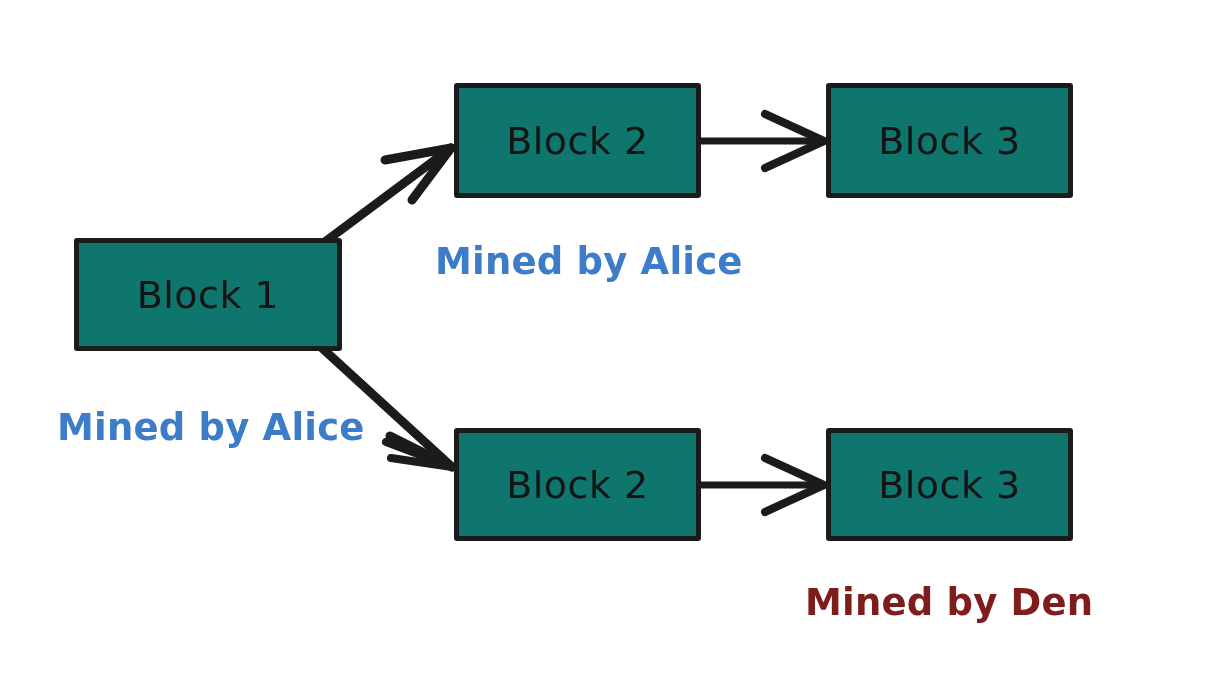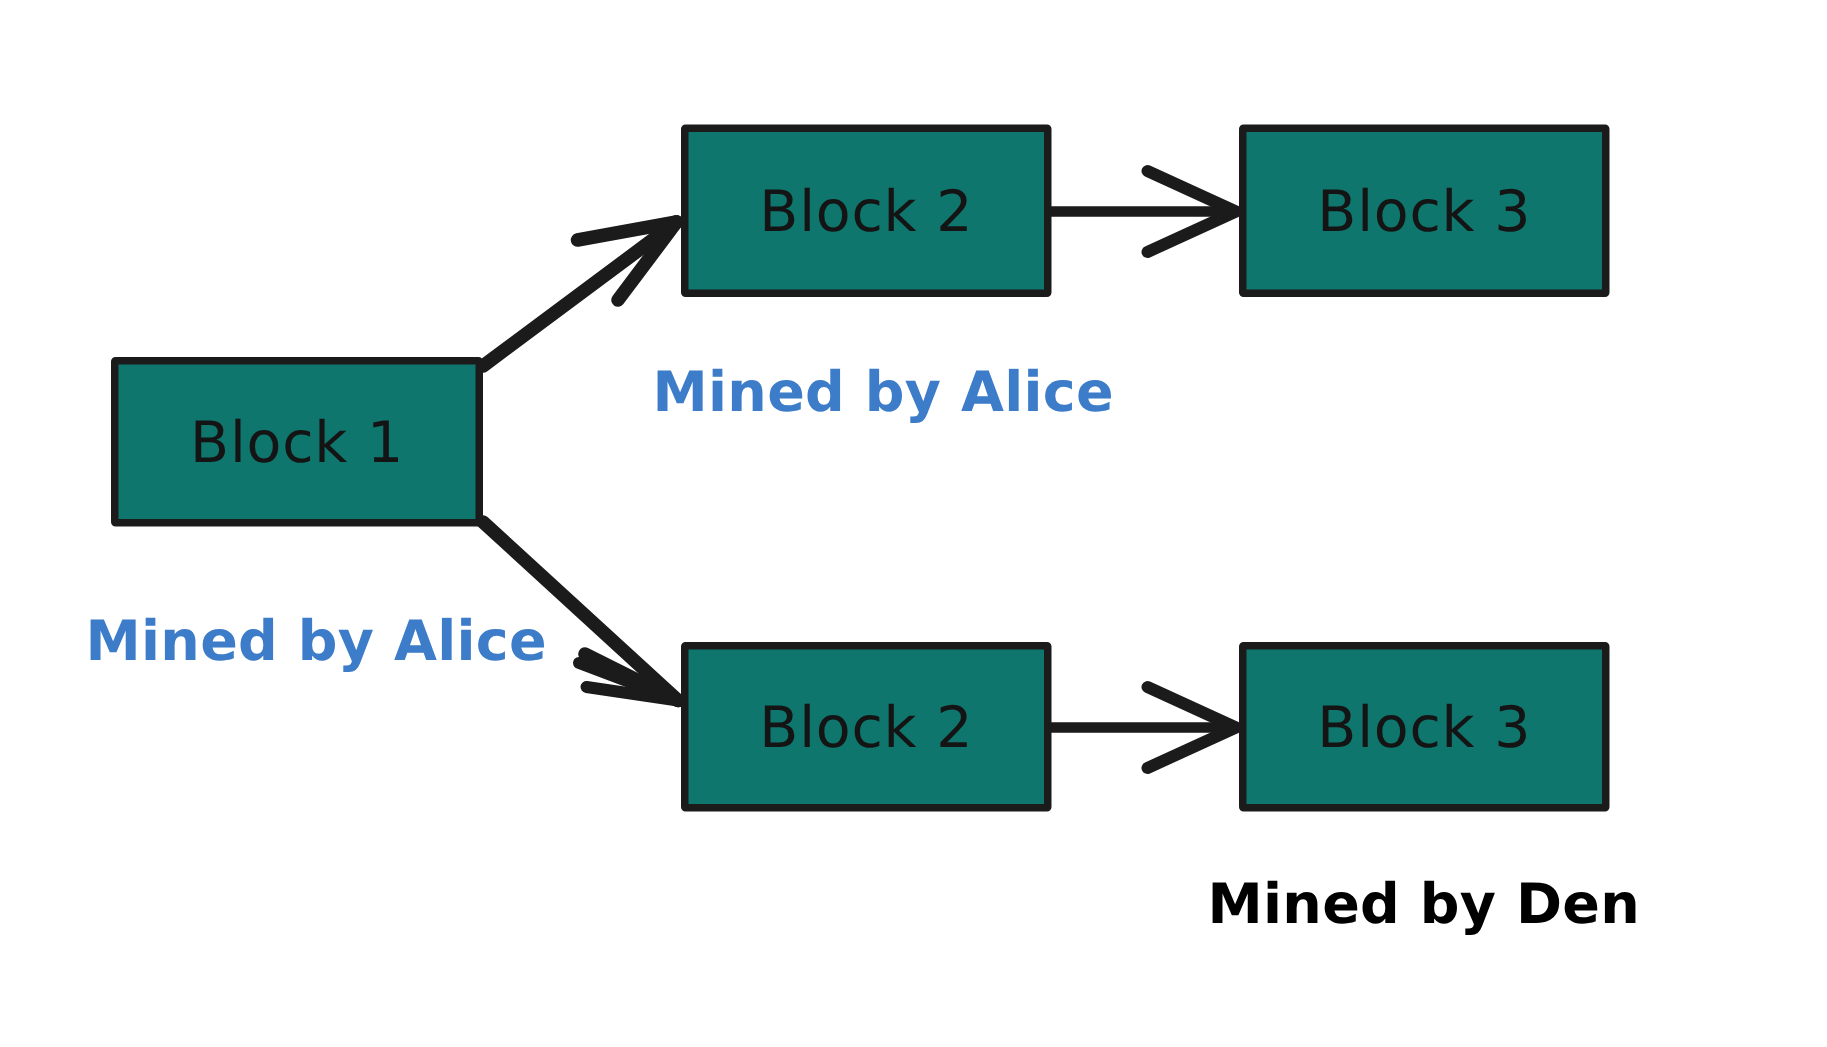--- a/index.html
+++ b/index.html
@@ -48,21 +48,21 @@
   .miner-label {
     position: absolute;
     font-family: "DejaVu Sans", sans-serif;
     font-size: 37px;
     font-weight: 700;
     white-space: nowrap;
     line-height: 1;
     letter-spacing: 0.2px;
   }
   
-  #block1      { left: 74px;  top: 238px; width: 248px; height: 113px; }
+  #block1      { left: 74px;  top: 238px; width: 268px; height: 113px; }
   #block2-top  { left: 454px; top: 83px;  width: 247px; height: 115px; }
   #block3-top  { left: 826px; top: 83px;  width: 247px; height: 115px; }
   #block2-bot  { left: 454px; top: 428px; width: 247px; height: 113px; }
   #block3-bot  { left: 826px; top: 428px; width: 247px; height: 113px; }
   
   #label-block1     { left: 57px;  top: 409px; }
   #label-block2-top { left: 435px; top: 243px; }
   #label-block3-top { left: 800px; top: 243px; }
   #label-block2-bot { left: 441px; top: 584px; }
   #label-block3-bot { left: 805px; top: 584px; }
@@ -112,15 +112,15 @@
     <span class="block-label">Block 3</span>
   </div>
 
   <div class="block" id="block2-bot">
     <span class="block-label">Block 2</span>
   </div>
 
   <div class="block" id="block3-bot">
     <span class="block-label">Block 3</span>
   </div>
-  <div class="miner-label" id="label-block3-bot" style="color:#000000">Mined by Den</div>
+  <div class="miner-label" id="label-block3-bot" style="color:#7f1d1d">Mined by Den</div>
 
 </div>
 
 </body></html>

